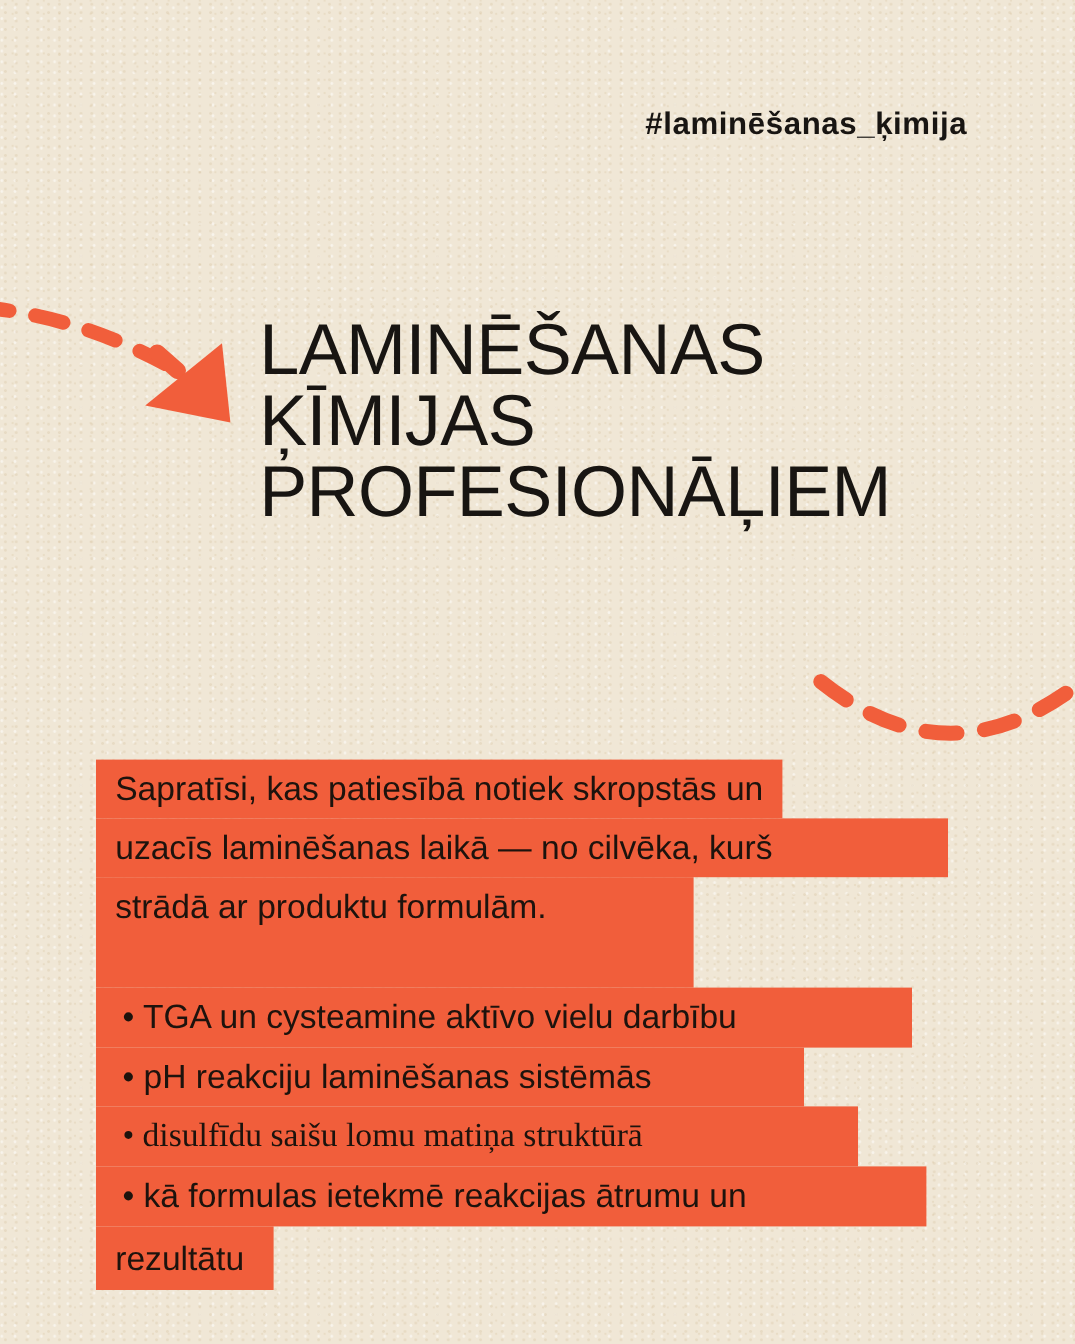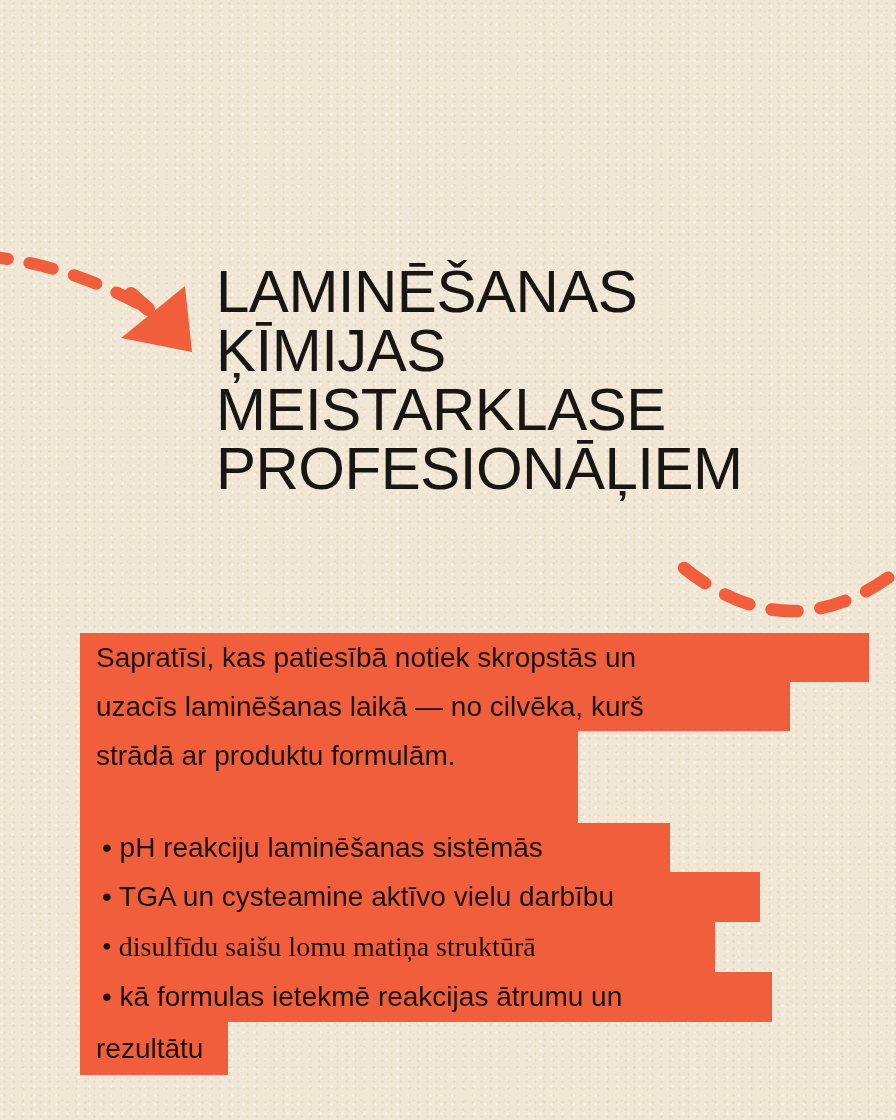--- a/index.html
+++ b/index.html
@@ -69,58 +69,58 @@
   .hl-row {
     background: var(--accent);
     color: var(--body-text);
     font-size: 28px;
     white-space: nowrap;
     padding-left: 16px;
     display: flex;
     align-items: center;
   }
   .hl-row.bullet { padding-left: 22px; }
-  .r1 { width: 789px; height: 49px; }
+  .r1 { width: 572px; height: 49px; }
   .r2 { width: 710px; height: 49px; }
   .r3 { width: 498px; height: 49px; }
   .r4 { width: 498px; height: 43px; }
   .r5 { width: 590px; height: 49px; }
   .r6 { width: 680px; height: 50px; }
   .r7 { width: 635px; height: 50px; font-family: Liberation Serif, serif; }
   .r8 { width: 692px; height: 50px; }
   .r9 { width: 148px; height: 53px; }
 </style>
 </head>
 <body>
 
 <div class="page">
 
+  <div class="hashtag">#laminēšanas_ķimija</div>
 
   <svg class="arrow-left" viewBox="0 0 230 155">
     <path d="M -16 28 Q 70 36 150 82" fill="none" stroke="var(--accent)" stroke-width="12" stroke-linecap="round" stroke-dasharray="24 22"></path>
     <path d="M 131 66 L 148 81" fill="none" stroke="var(--accent)" stroke-width="14" stroke-linecap="round"></path>
     <polygon points="185,58 121,110 192,124" fill="var(--accent)"></polygon>
   </svg>
 
   <h1 class="title">
     <span class="t-line">LAMINĒŠANAS</span>
     <span class="t-line">ĶĪMIJAS</span>
-    <span class="t-line">MEISTARKLASE</span>
     <span class="t-line">PROFESIONĀĻIEM</span>
   </h1>
 
   <svg class="curve-right" viewBox="0 0 220 120">
     <path d="M 8 30 Q 117 117 228 28" fill="none" stroke="var(--accent)" stroke-width="12.5" stroke-linecap="round" stroke-dasharray="26 23"></path>
   </svg>
 
   <div class="highlight-block">
     <div class="hl-row r1">Sapratīsi, kas patiesībā notiek skropstās un</div>
     <div class="hl-row r2">uzacīs laminēšanas laikā — no cilvēka, kurš</div>
     <div class="hl-row r3">strādā ar produktu formulām.</div>
     <div class="hl-row r4"></div>
+    <div class="hl-row r6 bullet">• TGA un cysteamine aktīvo vielu darbību</div>
     <div class="hl-row r5 bullet">• pH reakciju laminēšanas sistēmās</div>
-    <div class="hl-row r6 bullet">• TGA un cysteamine aktīvo vielu darbību</div>
     <div class="hl-row r7 bullet">• disulfīdu saišu lomu matiņa struktūrā</div>
     <div class="hl-row r8 bullet">• kā formulas ietekmē reakcijas ātrumu un</div>
     <div class="hl-row r9">rezultātu</div>
   </div>
 
 </div>
 
 </body></html>

